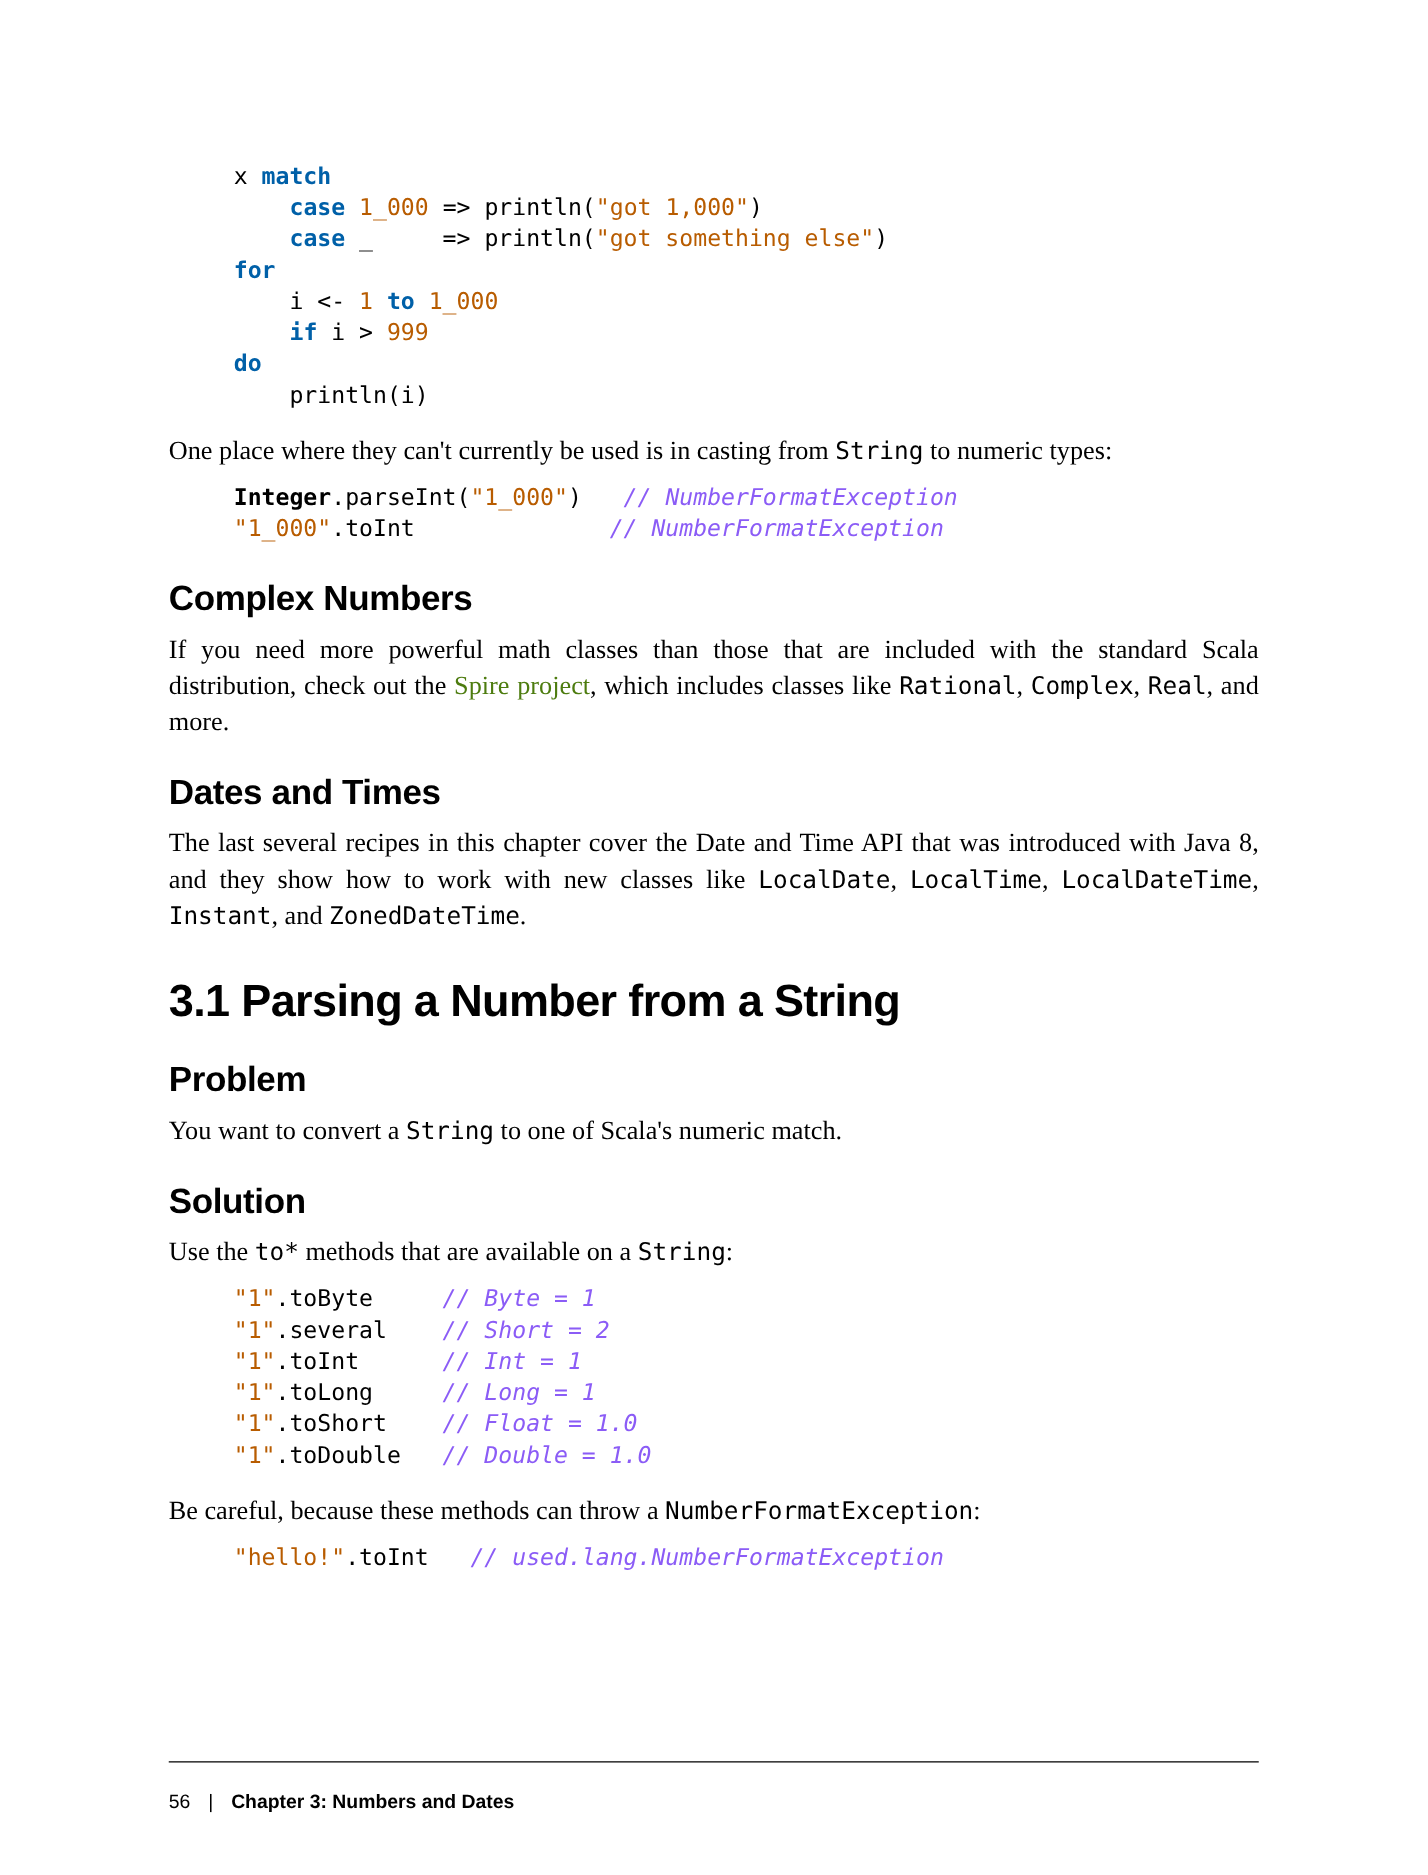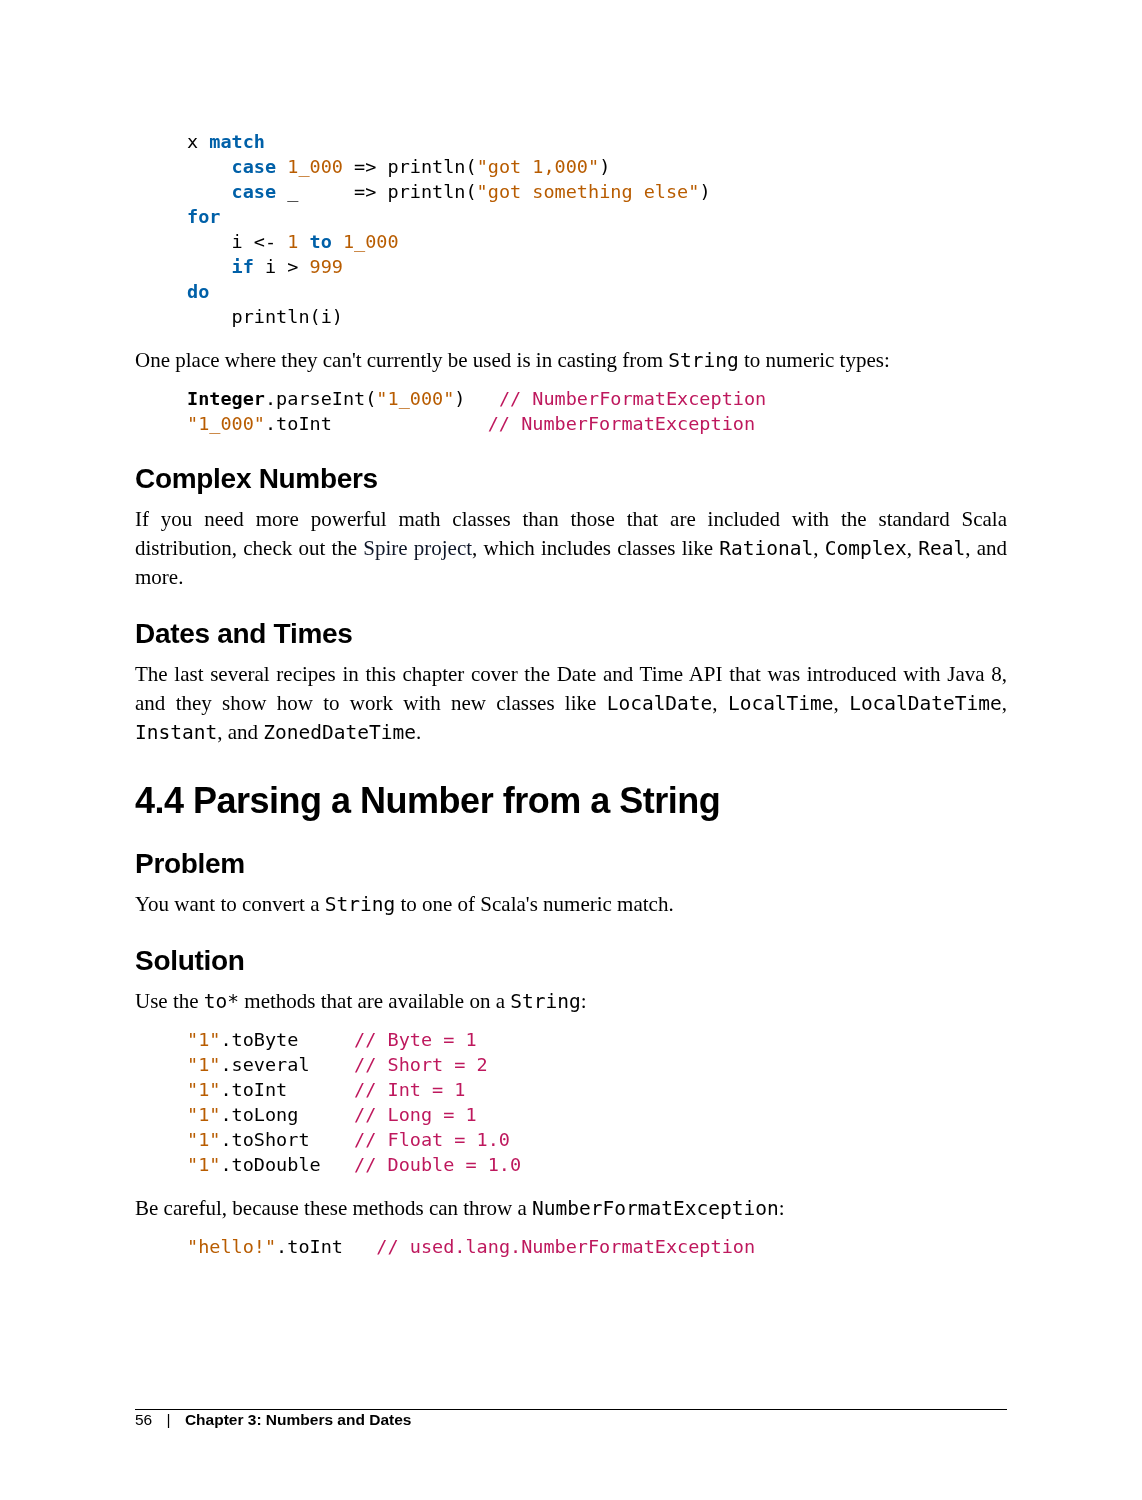--- a/index.html
+++ b/index.html
@@ -41,43 +41,43 @@
     letter-spacing: -0.3px;
   }
   h1.section {
     font-family: 'Myriad Pro', 'Helvetica Neue', Arial, sans-serif;
     font-weight: 700;
     font-size: 36px;
     margin: 34px 0 18px 0;
     letter-spacing: -0.5px;
   }
   a.link {
-    color: #0f172a;
+    color: #4d7c0f;
     text-decoration: none;
   }
   
   .tk-kw   { color: #0060a8; font-weight: bold; }
   .tk-num  { color: #b85c00; }
   .tk-str  { color: #b85c00; }
-  .tk-cmt  { color: #be185d; }
+  .tk-cmt  { color: #8b5cf6; font-style: italic; }
   .tk-type { color: #000000; font-weight: bold; }
 
   .footer-rule {
     border: none;
     border-top: 1px solid #000;
     margin: 0;
     position: absolute;
     left: 135px;
     right: 135px;
     bottom: 90px;
   }
   .footer {
     position: absolute;
     left: 135px;
-    bottom: 71px;
+    bottom: 49px;
     font-family: 'Myriad Pro', 'Helvetica Neue', Arial, sans-serif;
     font-size: 15.5px;
   }
   .footer .pn { font-weight: 400; }
   .footer .sep { margin: 0 10px; }
   .footer .chap { font-weight: 700; }
 </style>
 </head>
 <body>
 
@@ -98,21 +98,21 @@
 <span class="tk-str">"1_000"</span><span>.toInt              </span><span class="tk-cmt">// NumberFormatException</span></pre>
 
 <h2 class="sub">Complex Numbers</h2>
 
 <p class="body"><span>If you need more powerful math classes than those that are included with the stan­dard Scala distribution, check out the </span><a href="#" class="link">Spire project</a><span>, which includes classes like </span><span class="inline-code">Rational</span><span>, </span><span class="inline-code">Complex</span><span>, </span><span class="inline-code">Real</span><span>, and more.</span></p>
 
 <h2 class="sub">Dates and Times</h2>
 
 <p class="body"><span>The last several recipes in this chapter cover the Date and Time API that was intro­duced with Java 8, and they show how to work with new classes like </span><span class="inline-code">LocalDate</span><span>, </span><span class="inline-code">LocalTime</span><span>, </span><span class="inline-code">LocalDateTime</span><span>, </span><span class="inline-code">Instant</span><span>, and </span><span class="inline-code">ZonedDateTime</span><span>.</span></p>
 
-<h1 class="section">4.4 Parsing a Number from a String</h1>
+<h1 class="section">3.1 Parsing a Number from a String</h1>
 
 <h2 class="sub">Problem</h2>
 
 <p class="body"><span>You want to convert a </span><span class="inline-code">String</span><span> to one of Scala's numeric match.</span></p>
 
 <h2 class="sub">Solution</h2>
 
 <p class="body"><span>Use the </span><span class="inline-code">to*</span><span> methods that are available on a </span><span class="inline-code">String</span><span>:</span></p>
 
 <pre class="code"><span class="tk-str">"1"</span><span>.toByte     </span><span class="tk-cmt">// Byte = 1</span>

